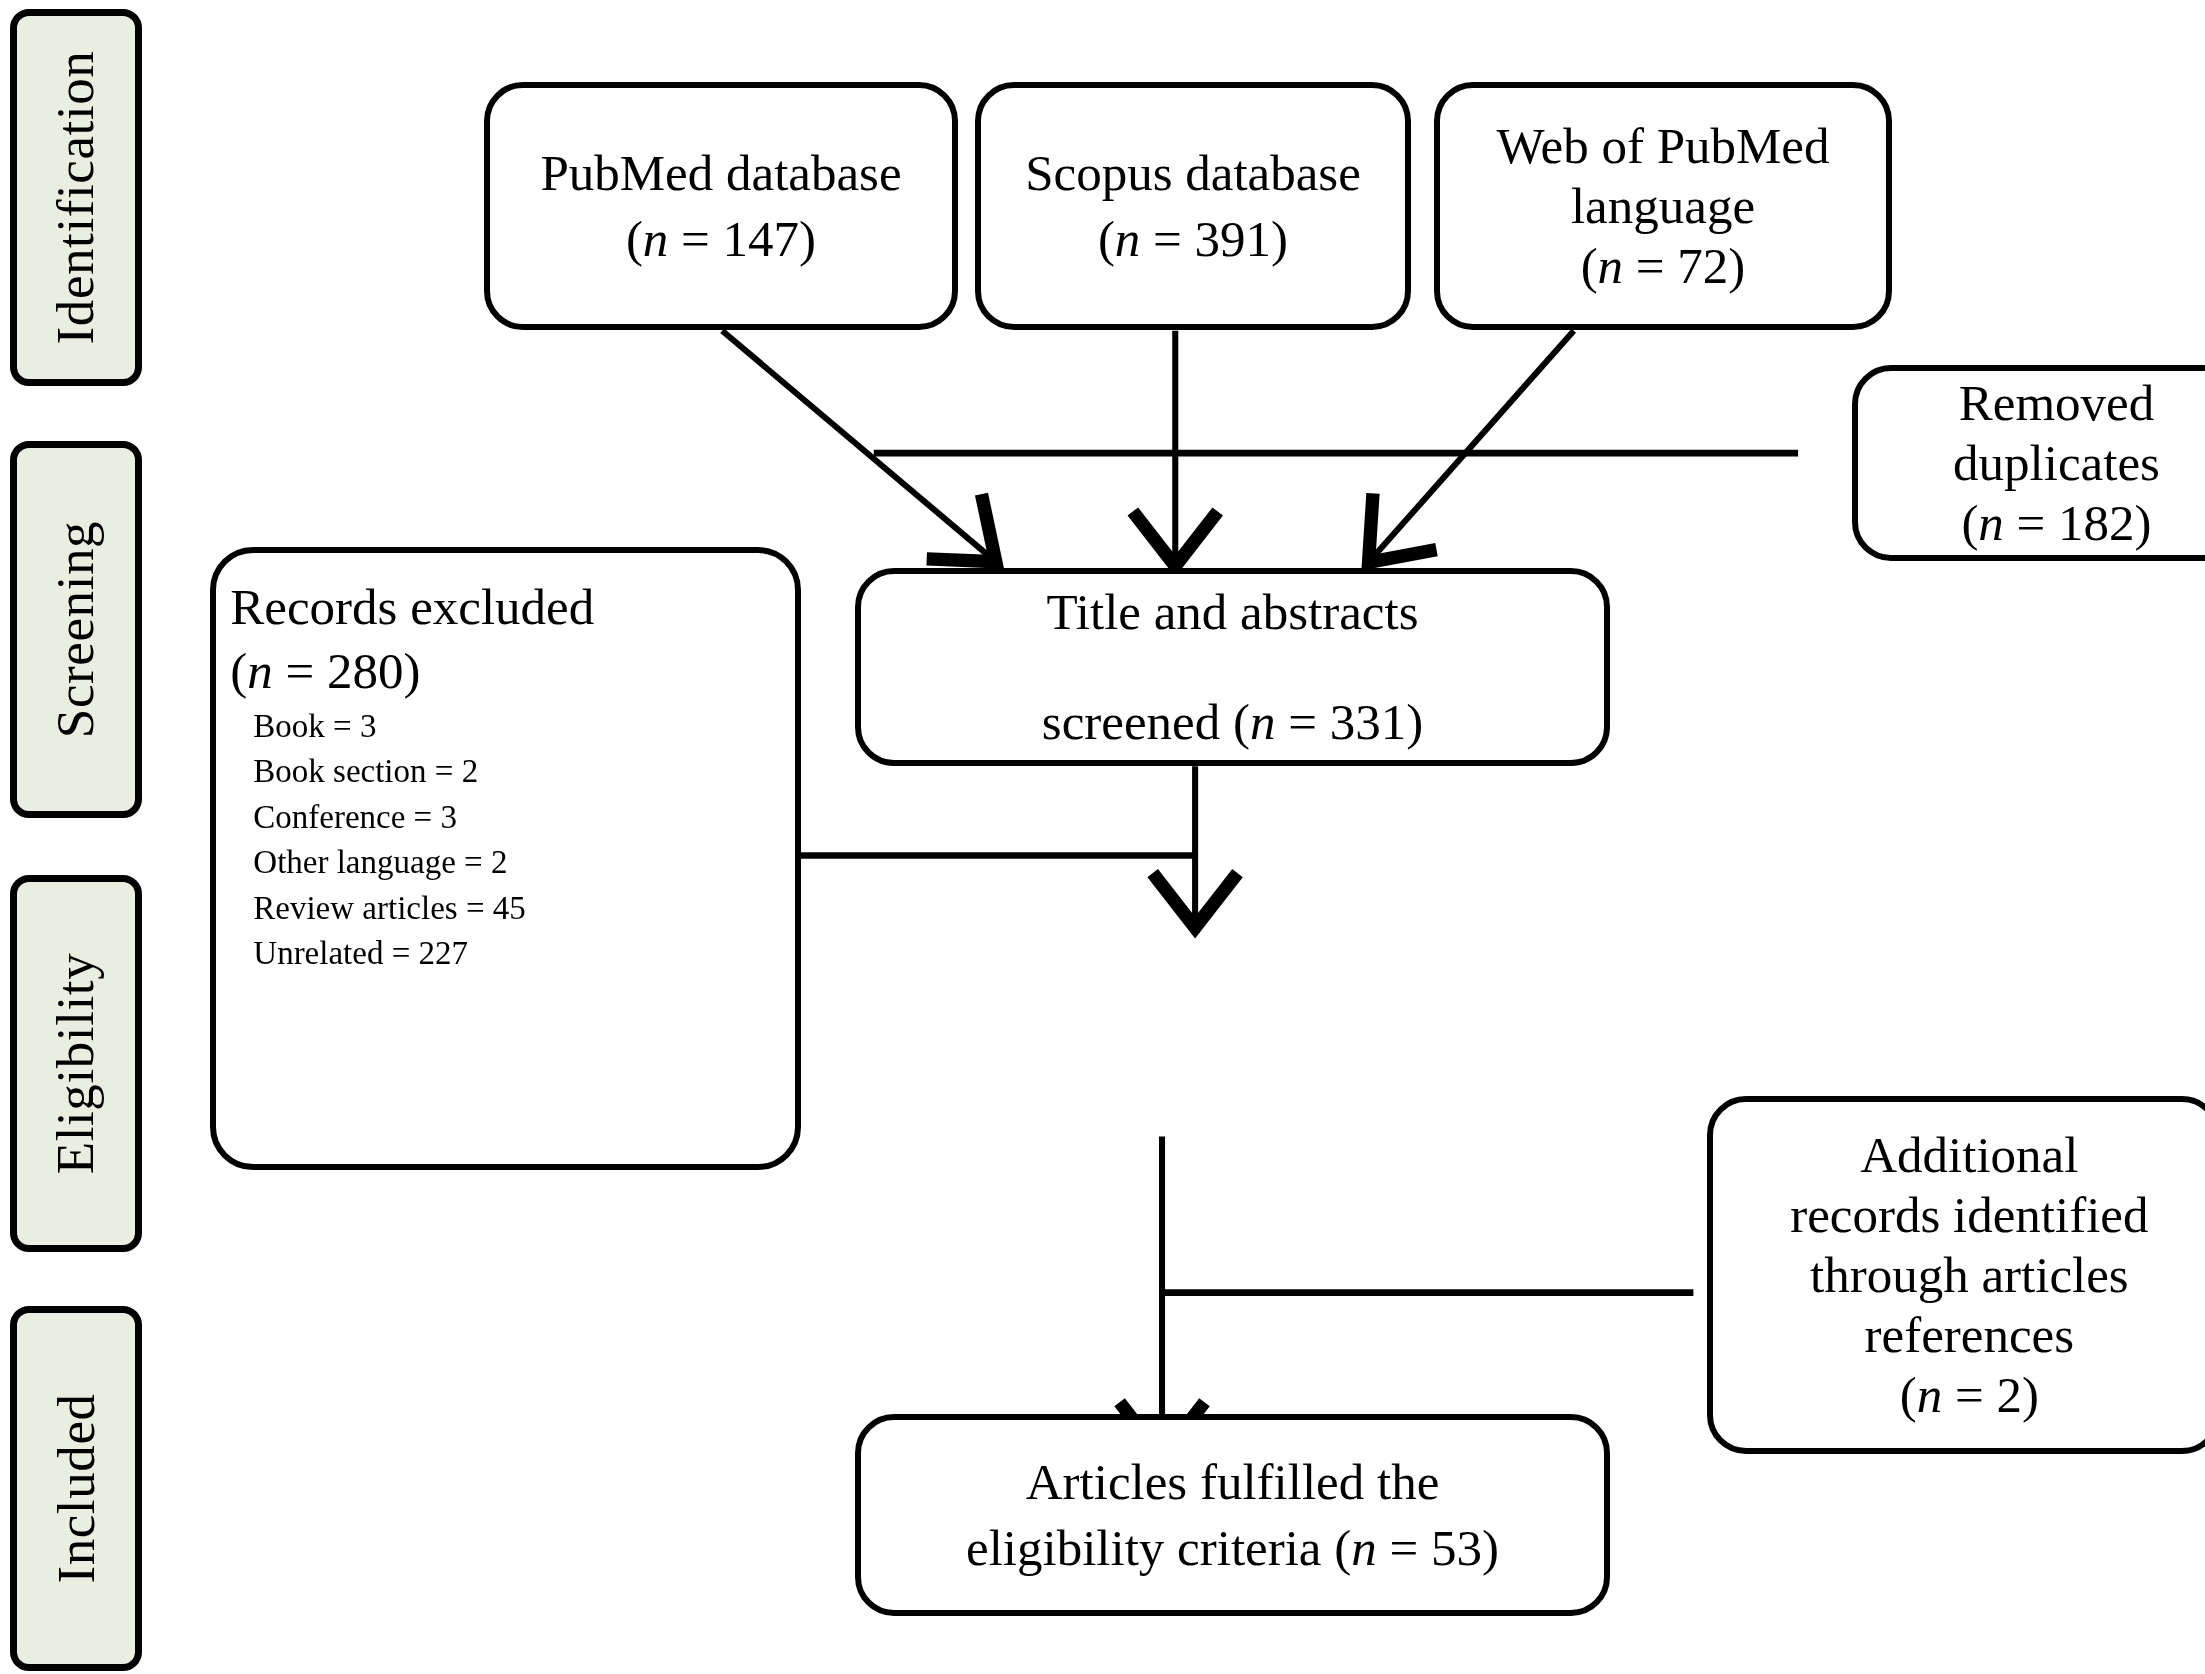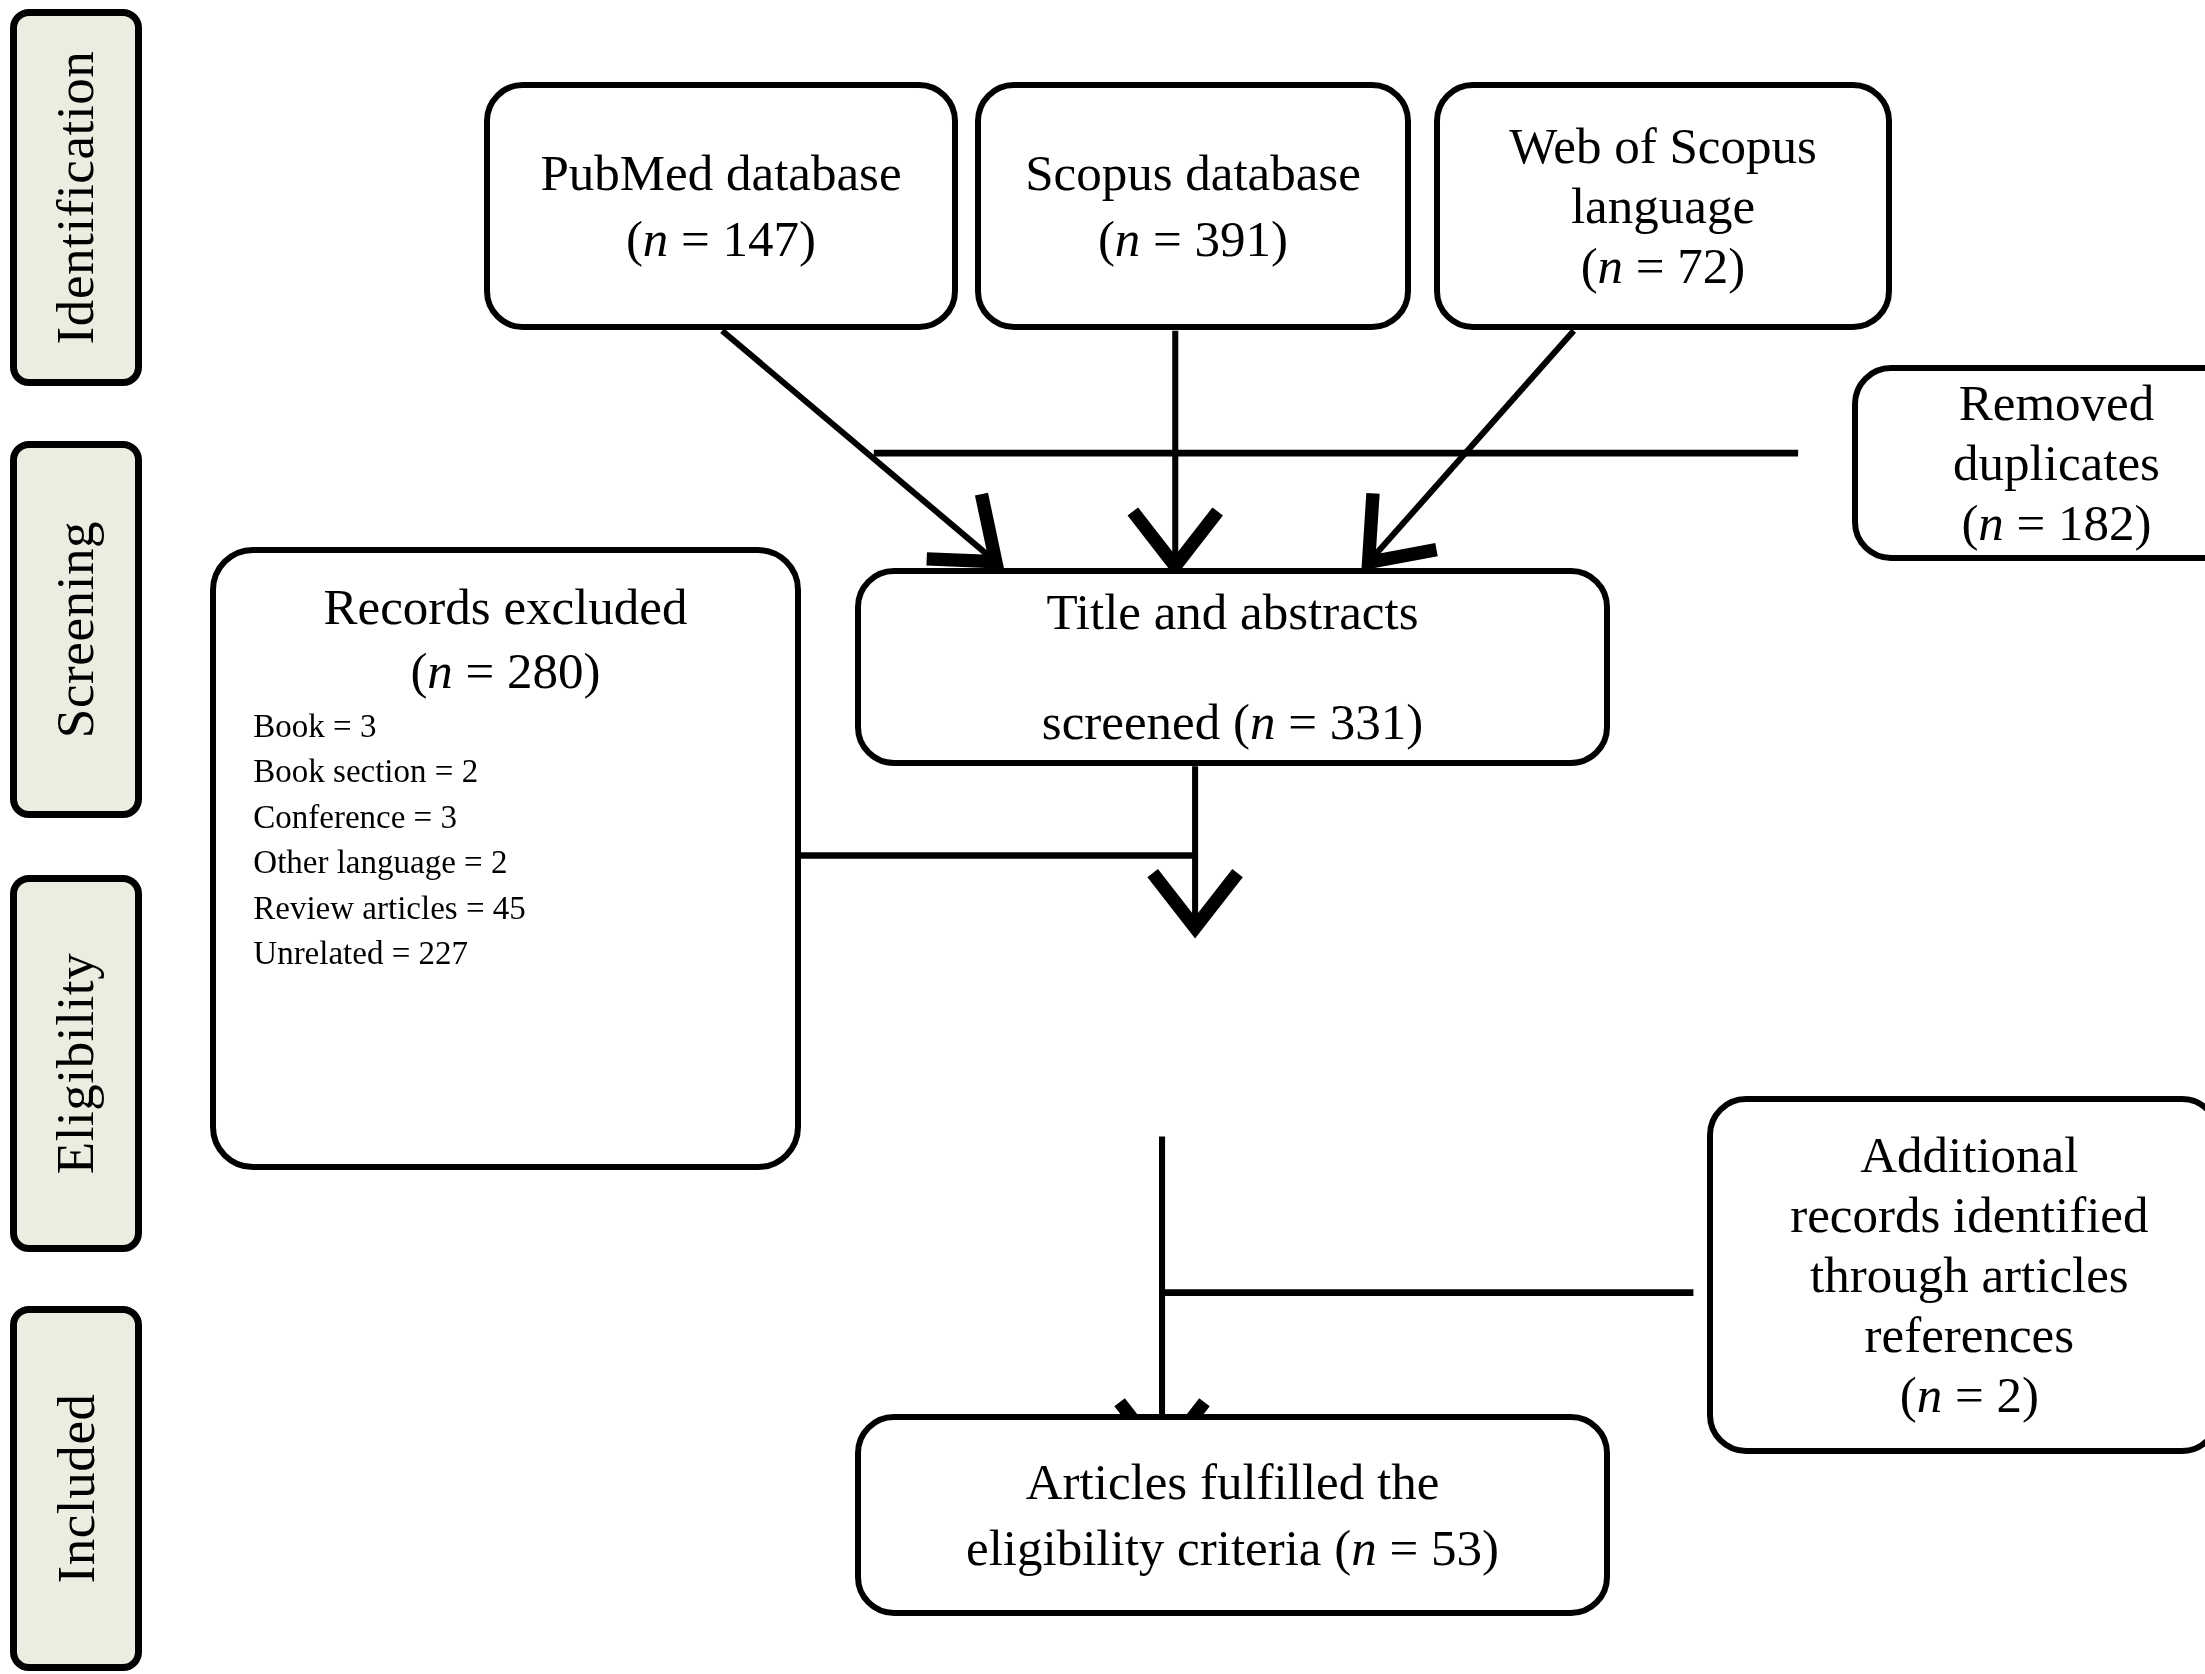--- a/index.html
+++ b/index.html
@@ -56,21 +56,21 @@
   em.it{font-style:italic;font-family:"Liberation Serif","DejaVu Serif",serif;}
 
   
   .node.excl{
     justify-content:flex-start;
     padding-top:22px;
     border-radius:43px;
   }
   .node.excl .head{
     width:100%;
-    text-align:center;
+    text-align:left;
     font-size:51px;
     line-height:1.26;
   }
   .node.excl .list{
     width:100%;
     text-align:left;
     padding-left:23px;
     box-sizing:border-box;
     font-size:33px;
     line-height:1.38;
@@ -134,21 +134,21 @@
     <span class="ln">PubMed database</span>
     <span class="ln"><span>(</span><em class="it">n</em><span> = 147)</span></span>
   </div>
 
   <div class="node" style="left:959px; top:82px; width:436px; height:248px;">
     <span class="ln">Scopus database</span>
     <span class="ln"><span>(</span><em class="it">n</em><span> = 391)</span></span>
   </div>
 
   <div class="node tight" style="left:1418px; top:82px; width:458px; height:248px;">
-    <span class="ln">Web of Scopus</span>
+    <span class="ln">Web of PubMed</span>
     <span class="ln">language</span>
     <span class="ln"><span>(</span><em class="it">n</em><span> = 72)</span></span>
   </div>
 
   <div class="node tight" style="left:1836px; top:365px; width:409px; height:196px;">
     <span class="ln">Removed</span>
     <span class="ln">duplicates</span>
     <span class="ln"><span>(</span><em class="it">n</em><span> = 182)</span></span>
   </div>
 

